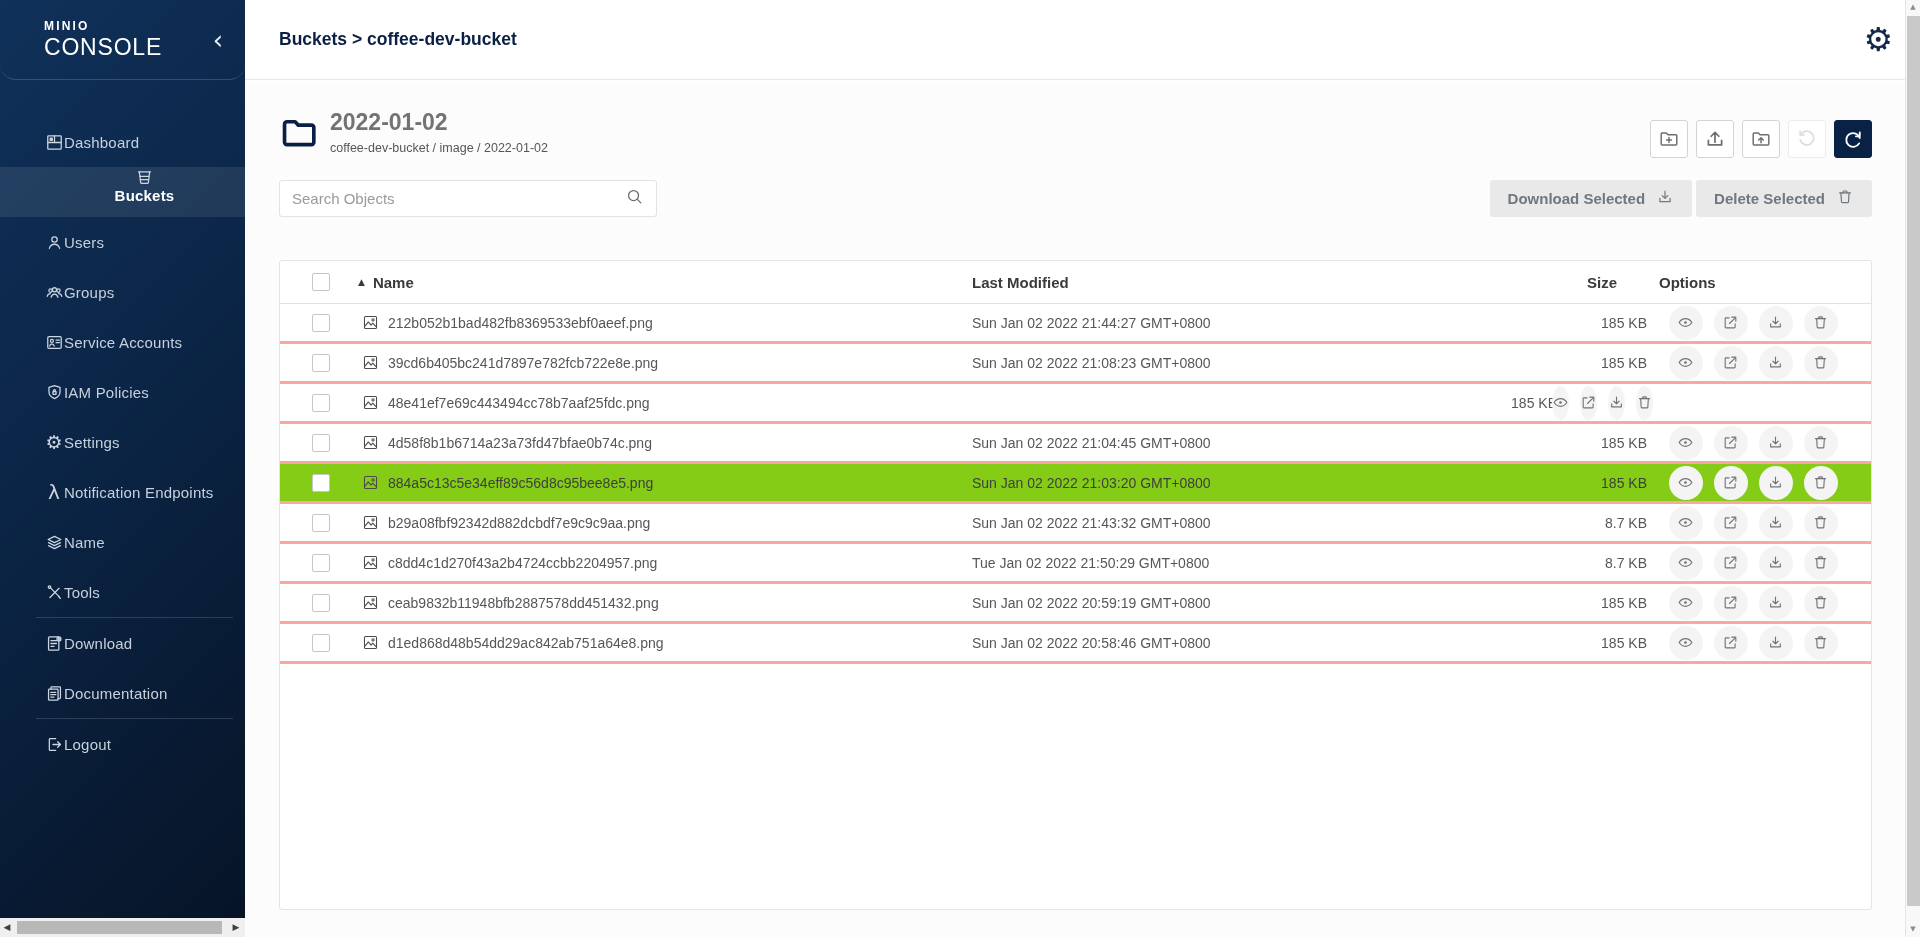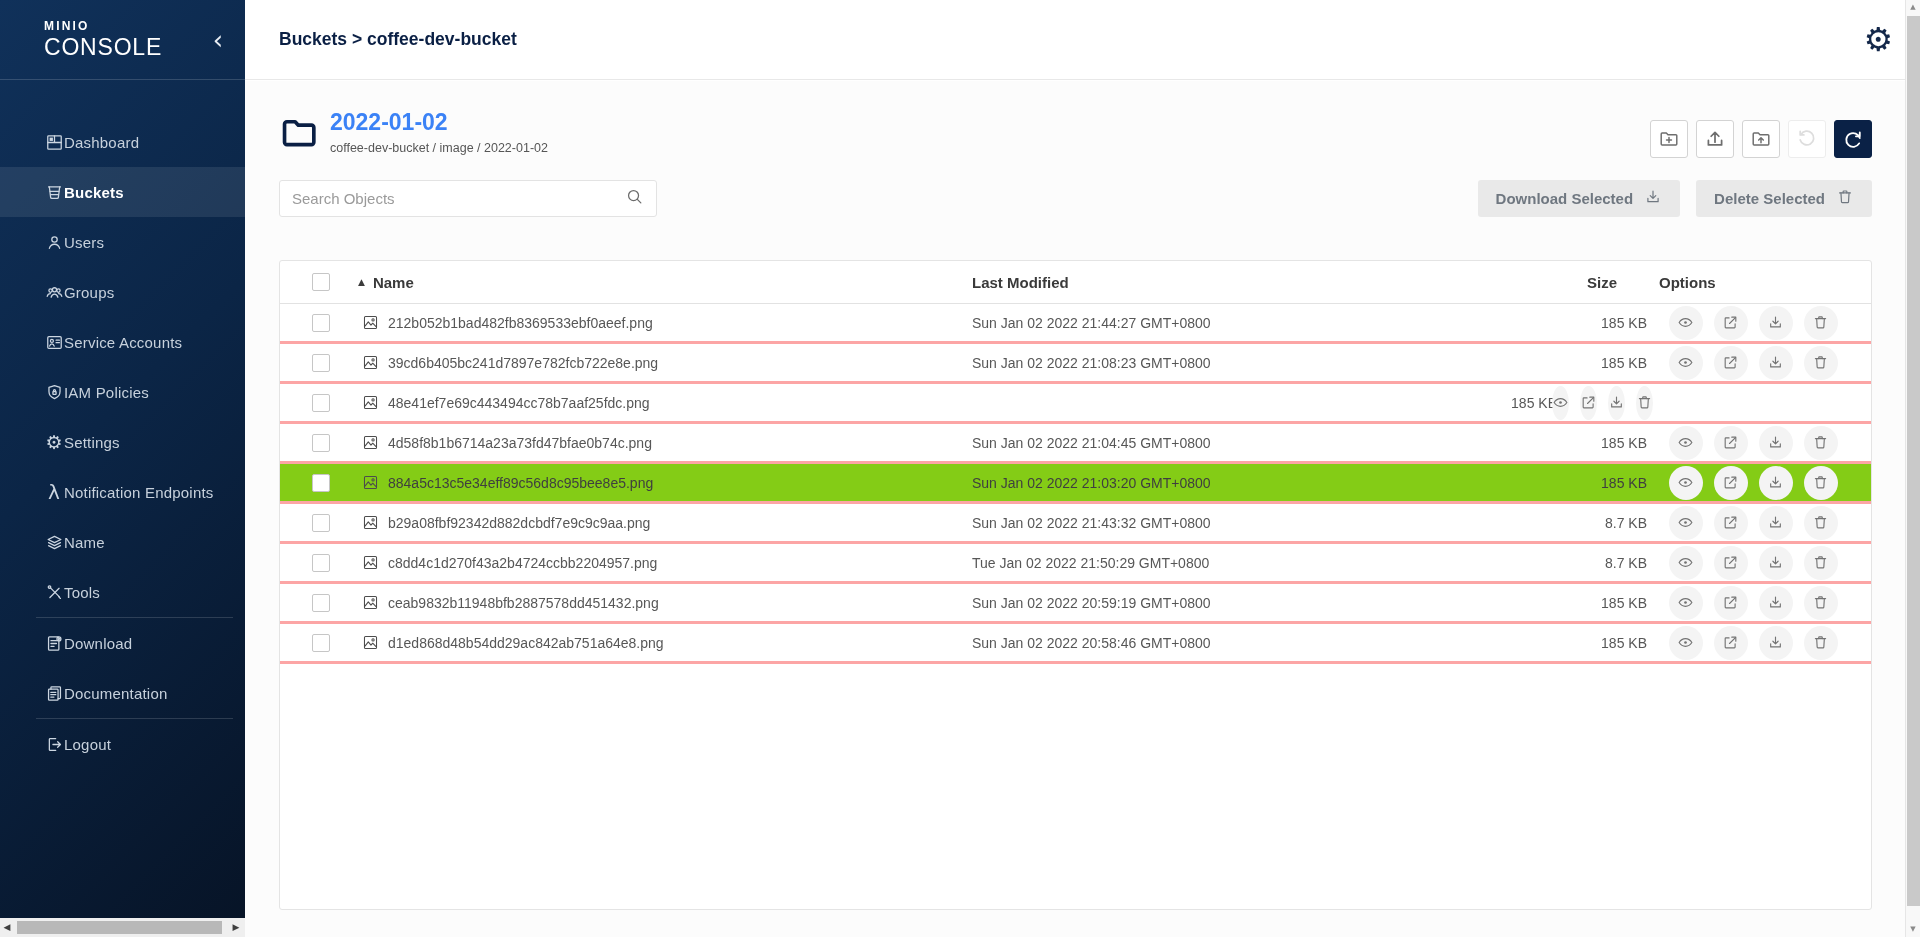--- a/index.html
+++ b/index.html
@@ -4,62 +4,62 @@
 <style>
   * { margin:0; padding:0; box-sizing:border-box; }
   html,body { width:1920px; height:937px; }
   body { font-family:"Liberation Sans",sans-serif; position:relative; overflow:hidden; background:#fff; color:#444; }
   .txticon { font-family:"DejaVu Sans",sans-serif; line-height:1; display:inline-block; }
 
   
   .sidebar { position:absolute; left:0; top:0; width:245px; height:918px;
     background:linear-gradient(135deg,#10315a 0%,#0b2546 45%,#071427 100%); z-index:3; }
   .sidebar-header { height:80px; display:flex; align-items:center; justify-content:space-between;
-    padding:0 14px 0 44px; border-bottom:1px solid rgba(255,255,255,.16); }
+    padding:0 14px 0 44px; border-bottom:1px solid rgba(255,255,255,.16);border-radius:16px; }
   .logo-top { font-size:12px; letter-spacing:.18em; color:#fff; font-weight:bold; }
   .logo-bottom { font-size:23px; font-weight:300; letter-spacing:.035em; color:#fff; margin-top:1px; }
   .collapse-btn { color:#e9eef4; font-size:26px; width:26px; height:30px; display:flex;
     align-items:center; justify-content:center; cursor:pointer; background:none; border:none; }
   .nav { padding-top:37px; }
   .nav-item { height:50px; display:flex; align-items:center; padding-left:44px; color:#c7d1dc; cursor:pointer; }
   .nav-icon { width:20px; height:20px; flex:none; display:flex; align-items:center; justify-content:center; color:#ccd6e1; }
   .nav-label { font-size:15px; letter-spacing:.2px; white-space:nowrap; }
-  .nav-item.active { background:rgba(255,255,255,.09); }
+  .nav-item.active { background:rgba(255,255,255,.09);flex-direction:column; }
   .nav-item.active .nav-label { color:#fff; font-weight:bold; }
   .nav-divider { height:1px; background:rgba(255,255,255,.15); margin:0 12px 0 36px; }
 
   
   .topbar { position:absolute; left:245px; top:0; width:1660px; height:80px; background:#fff;
     border-bottom:1px solid #e8e8e8; display:flex; align-items:center; justify-content:space-between;
     padding:0 12px 0 34px; }
   .breadcrumb { font-size:17.5px; font-weight:bold; color:#0a1f44; cursor:pointer; }
   .gear-btn { background:none; border:none; color:#14284a; cursor:pointer; }
   .gear-btn .txticon { font-size:33px; }
 
   
   .content { position:absolute; left:245px; top:81px; width:1660px; height:856px;
     background:#fcfcfc; padding:0 33px 0 34px; }
   .title-row { margin-top:30px; display:flex; justify-content:space-between; align-items:flex-start; }
   .title-left { display:flex; align-items:flex-start; gap:13px; }
   .folder-icon { color:#0a1f44; margin-top:2px; }
-  .page-title { font-size:23px; font-weight:bold; color:#3b82f6; line-height:1; }
+  .page-title { font-size:23px; font-weight:bold; color:#737373; line-height:1; }
   .page-path { margin-top:7px; font-size:12.5px; color:#565656; }
   .toolbar { display:flex; gap:8px; margin-top:9px; }
   .tool-btn { width:38px; height:38px; border:1px solid #d3d3d3; border-radius:3px; background:#fff;
     color:#6e6e6e; display:flex; align-items:center; justify-content:center; cursor:pointer; }
   .tool-btn.disabled { border-color:#ededed; color:#ddd; cursor:default; }
   .tool-btn.primary { background:#0a2146; border-color:#0a2146; color:#fff; }
 
   .search-row { margin-top:22px; display:flex; justify-content:space-between; align-items:flex-start; }
   .search-box { width:378px; height:37px; border:1px solid #e3e3e3; border-radius:3px; background:#fff;
     display:flex; align-items:center; padding:0 12px; color:#6b6b6b; }
   .search-box input { border:none; outline:none; flex:1; font-size:15px; color:#444;
     font-family:"Liberation Sans",sans-serif; background:transparent; }
   .search-box input::placeholder { color:#9a9a9a; }
-  .sel-actions { display:flex; gap:16px; }
+  .sel-actions { display:flex; gap:4px; }
   .action-btn { height:37px; background:#e9e9e9; border:none; border-radius:3px; color:#6f7780;
     font-weight:bold; font-size:15px; padding:0 18px; display:flex; align-items:center; gap:11px;
     font-family:"Liberation Sans",sans-serif; cursor:default; }
 
   
   .card { margin-top:43px; background:#fff; border:1px solid #e4e4e4; border-radius:3px; height:650px; overflow:hidden; }
   .trow { display:grid; grid-template-columns:52px 620px 1fr 90px 212px; align-items:center; padding:0 12px 0 20px; }
   .thead { height:43px; border-bottom:1px solid #e2e2e2; font-size:15px; font-weight:bold; color:#3a3a3a; }
   .tr { height:40px; border-bottom:3px solid #fca5a5; font-size:14px; color:#575757; }
   .tr.hl { background:#84cc16; font-weight:normal; color:#3f3f3f; }

